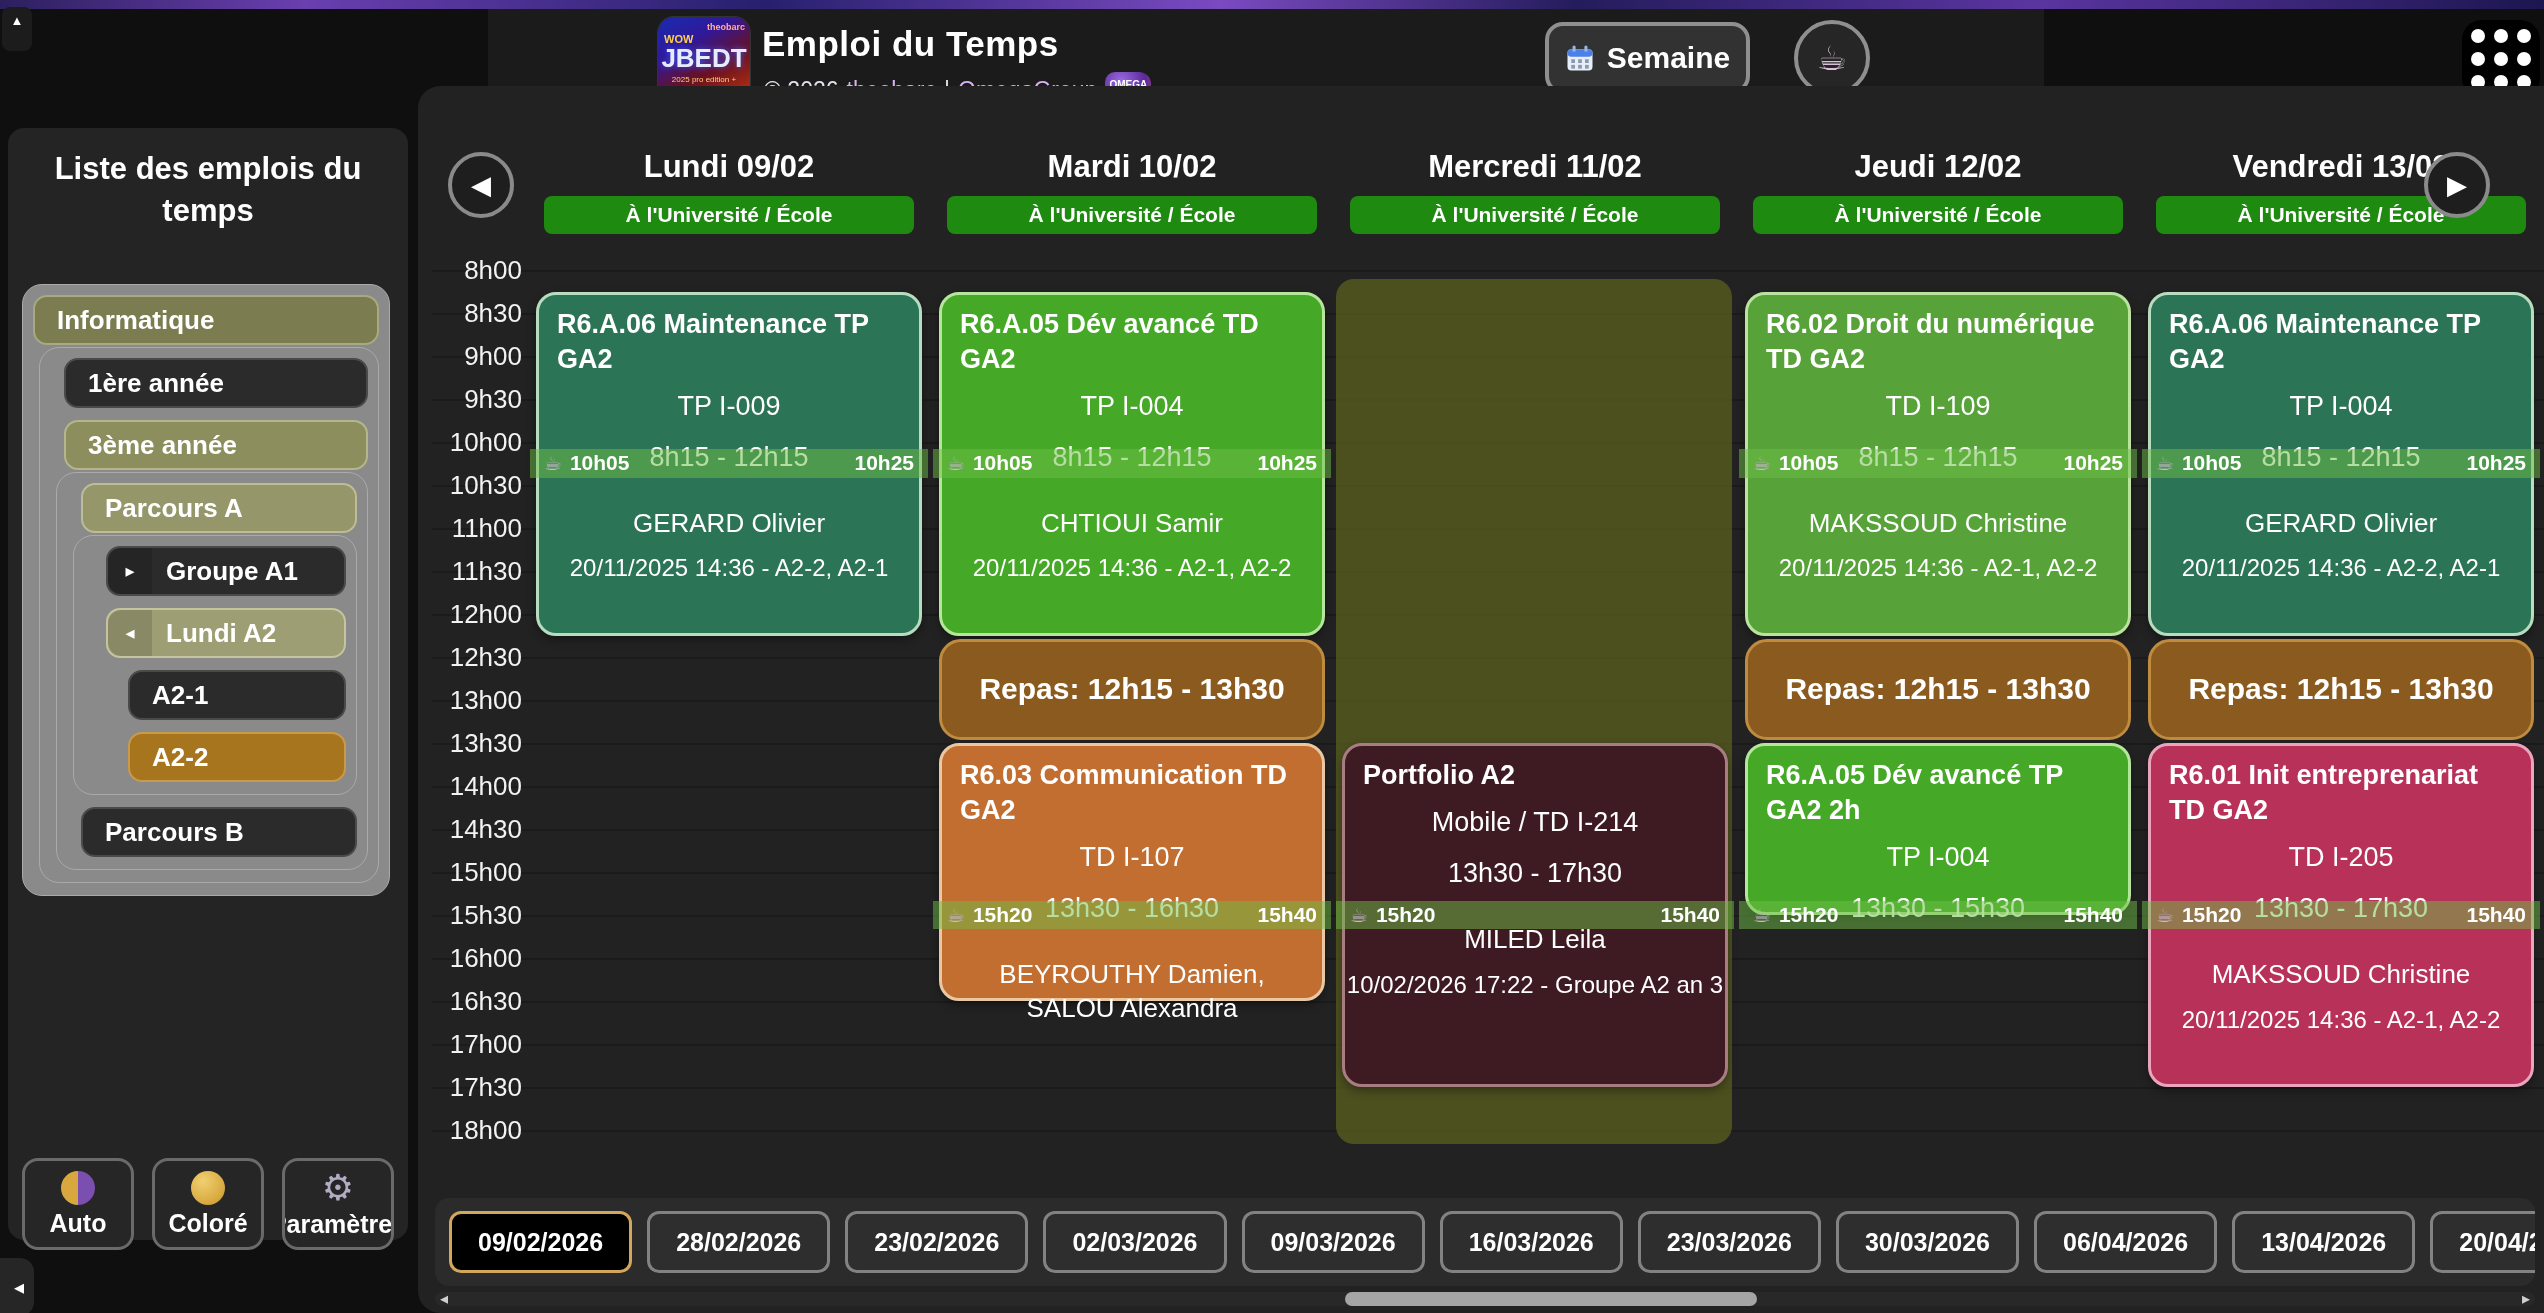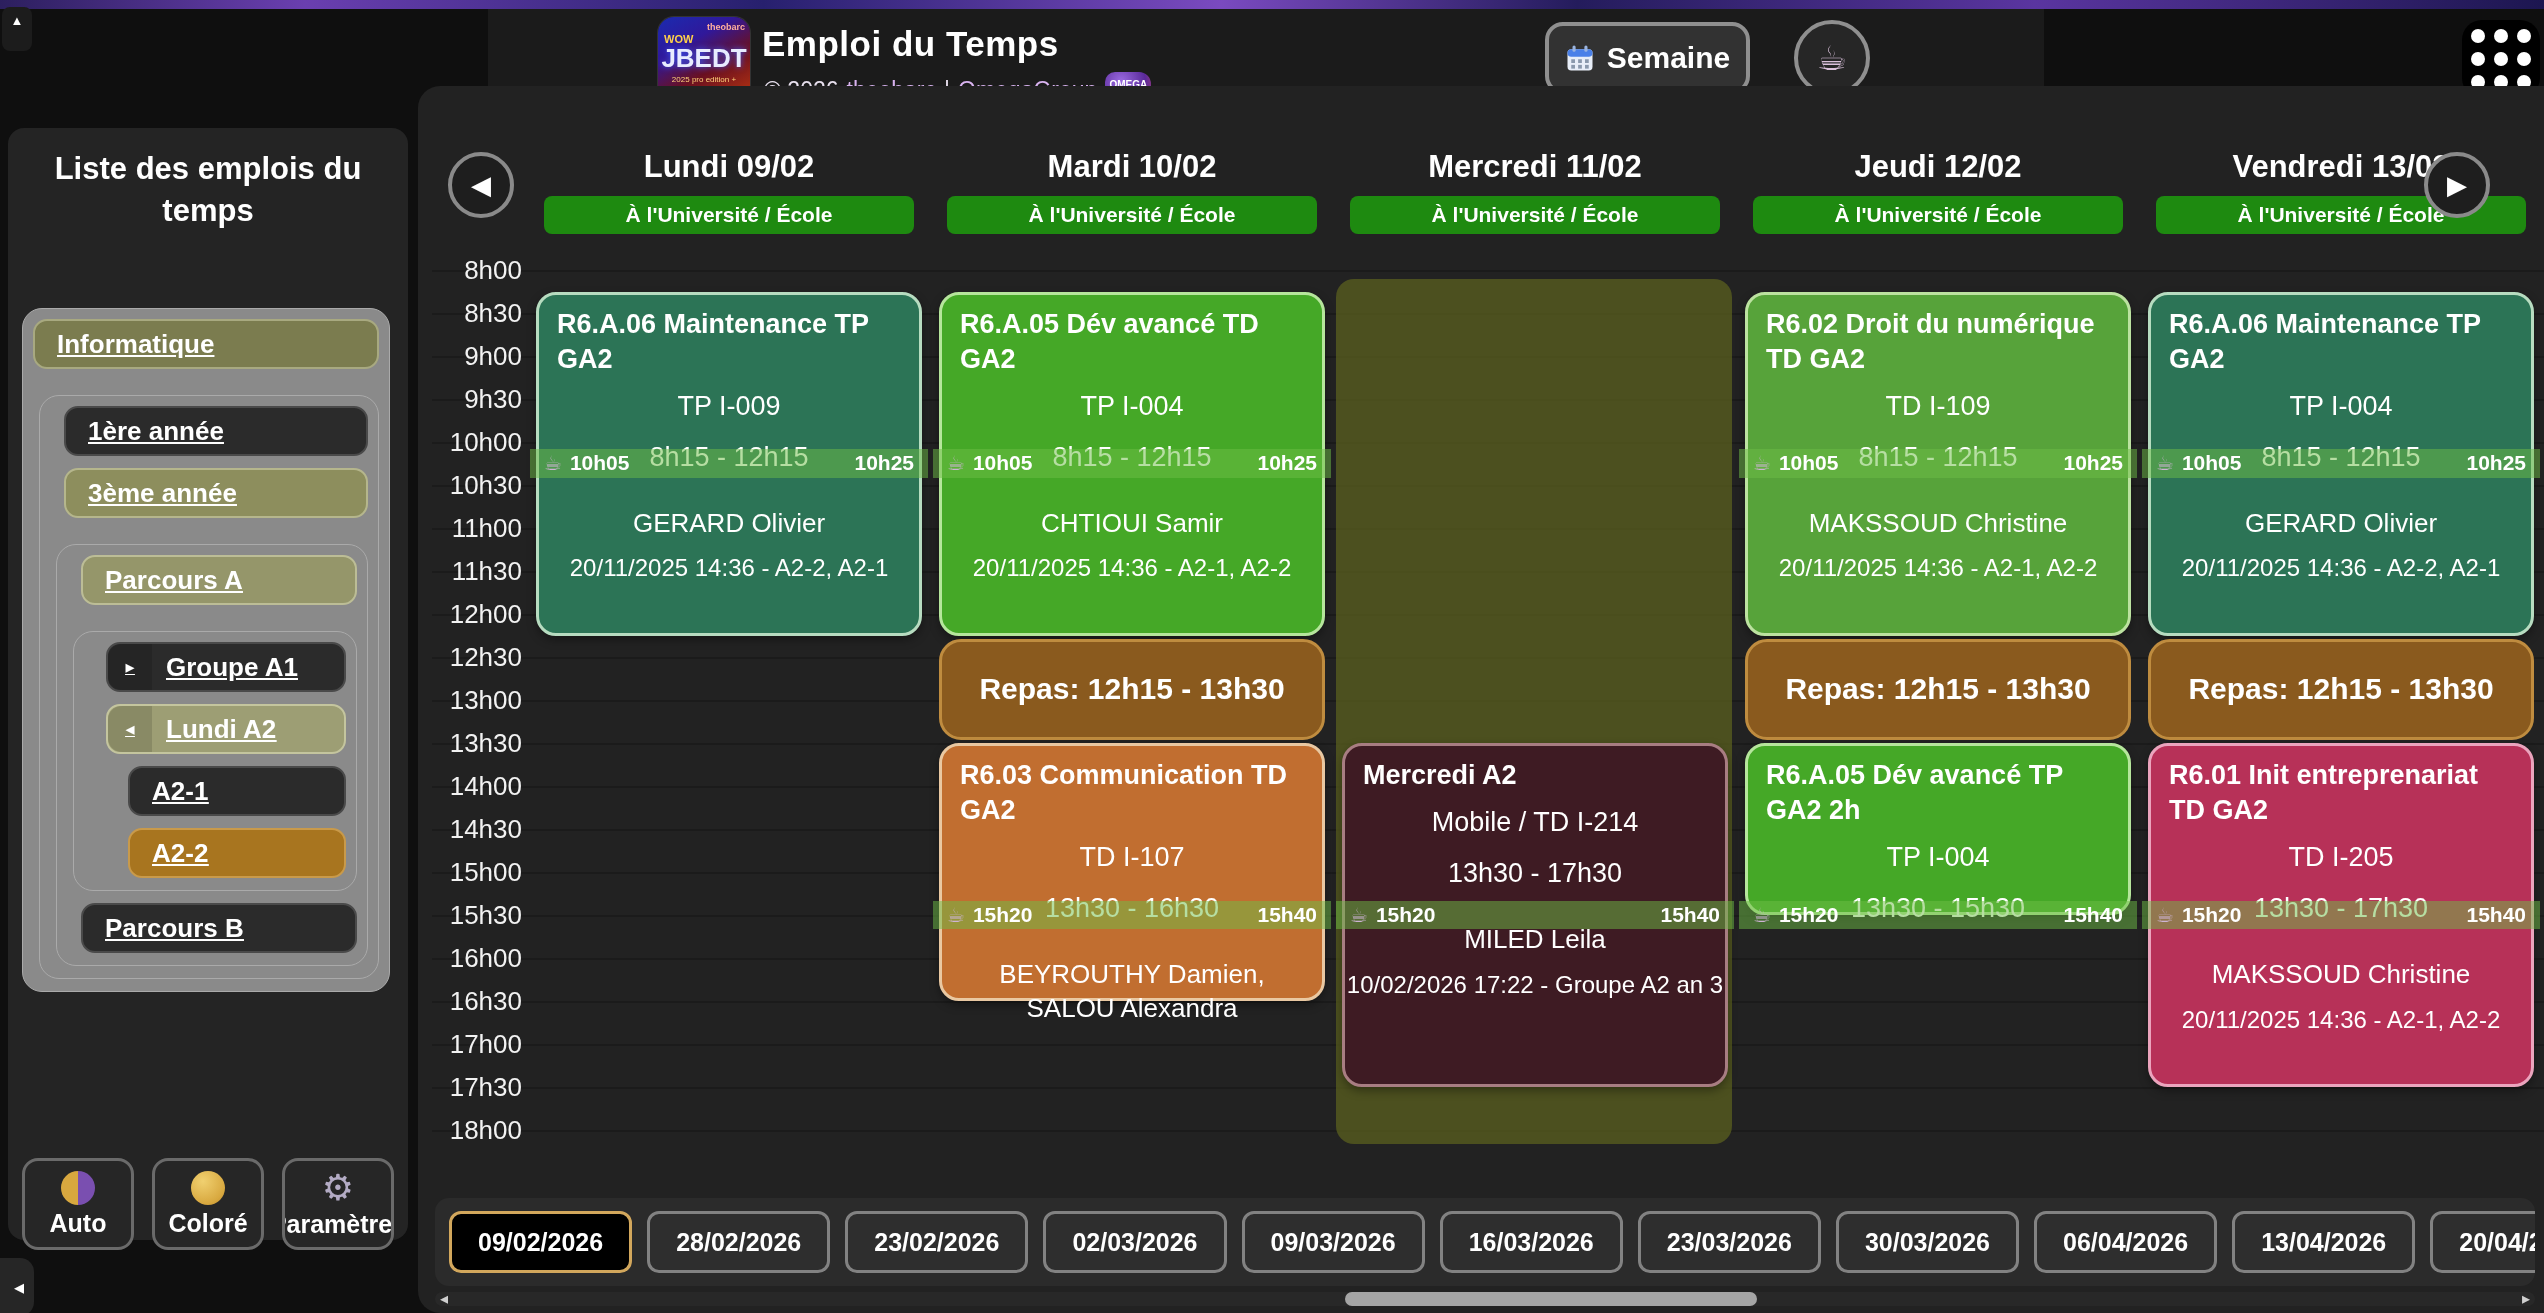--- a/index.html
+++ b/index.html
@@ -39,21 +39,21 @@
     font-size:34px;color:#d9c0da;box-sizing:border-box;}
   .apps-btn{left:2462px;top:20px;width:78px;height:78px;border-radius:20px;background:#000;
     display:grid;grid-template-columns:repeat(3,14px);grid-template-rows:repeat(3,14px);gap:9px;
     align-content:center;justify-content:center;}
   .apps-btn span{width:14px;height:14px;border-radius:50%;background:#fff;}
 
   
   .sidebar{left:8px;top:128px;width:400px;height:1112px;background:#242424;border-radius:16px;overflow:hidden;}
   .sidebar-title{left:8px;top:148px;width:400px;text-align:center;font-size:31px;font-weight:700;line-height:1.35;}
   .tree-wrap{left:22px;top:282px;width:368px;}
-  .tree-box{background:#8a8a8a;border:1px solid #aaa;border-radius:20px;padding:10px 10px 12px;margin-top:26px;text-decoration:underline;}
+  .tree-box{background:#8a8a8a;border:1px solid #aaa;border-radius:20px;padding:10px 10px 12px;margin-top:2px;}
   .tree-box .tree-box{margin-left:6px;}
   .titem{position:relative;height:50px;border-radius:14px;display:flex;align-items:center;
     font-size:26px;font-weight:700;color:#fff;padding-left:22px;margin-top:12px;box-sizing:border-box;}
   .titem:first-child{margin-top:0;}
   .titem .arr{width:44px;margin-left:-22px;height:100%;display:flex;align-items:center;justify-content:center;
     font-size:18px;border-radius:14px 0 0 14px;background:rgba(0,0,0,0.12);margin-right:14px;}
   .v-dark{background:#2b2b2b;border:2px solid #4a4a4a;}
   .v-olive-0{background:#7b7c4f;border:2px solid #a8a980;}
   .v-olive-1{background:#8d8e5d;border:2px solid #b5b68c;}
   .v-olive-2{background:#95966a;border:2px solid #bcbd96;}
@@ -328,21 +328,21 @@
           <span>15h20</span>
         </span>
         <span>15h40</span>
       </div>
     </div>
     <div class="abs day-name" style="left: 1336px; width: 398px;">Mercredi 11/02</div>
     <div class="abs day-badge" style="left: 1350px; width: 370px;">À l'Université / École</div>
     <div class="abs day-col" style="left: 1336px;">
       <div class="block" style="top: 8.6px; height: 865.733px;"></div>
       <div class="card ev-maroon" style="top: 473px; height: 344px;">
-        <div class="c-title">Mercredi A2</div>
+        <div class="c-title">Portfolio A2</div>
         <div class="c-room">Mobile / TD I-214</div>
         <div class="c-time">13h30 - 17h30</div>
         <div class="c-teacher">MILED Leila</div>
         <div class="c-meta">10/02/2026 17:22 - Groupe A2 an 3</div>
       </div>
       <div class="stripe" style="top: 630.667px; height: 28.6667px;">
         <span class="cupside">
           <span class="cup">☕</span>
           <span>15h20</span>
         </span>

